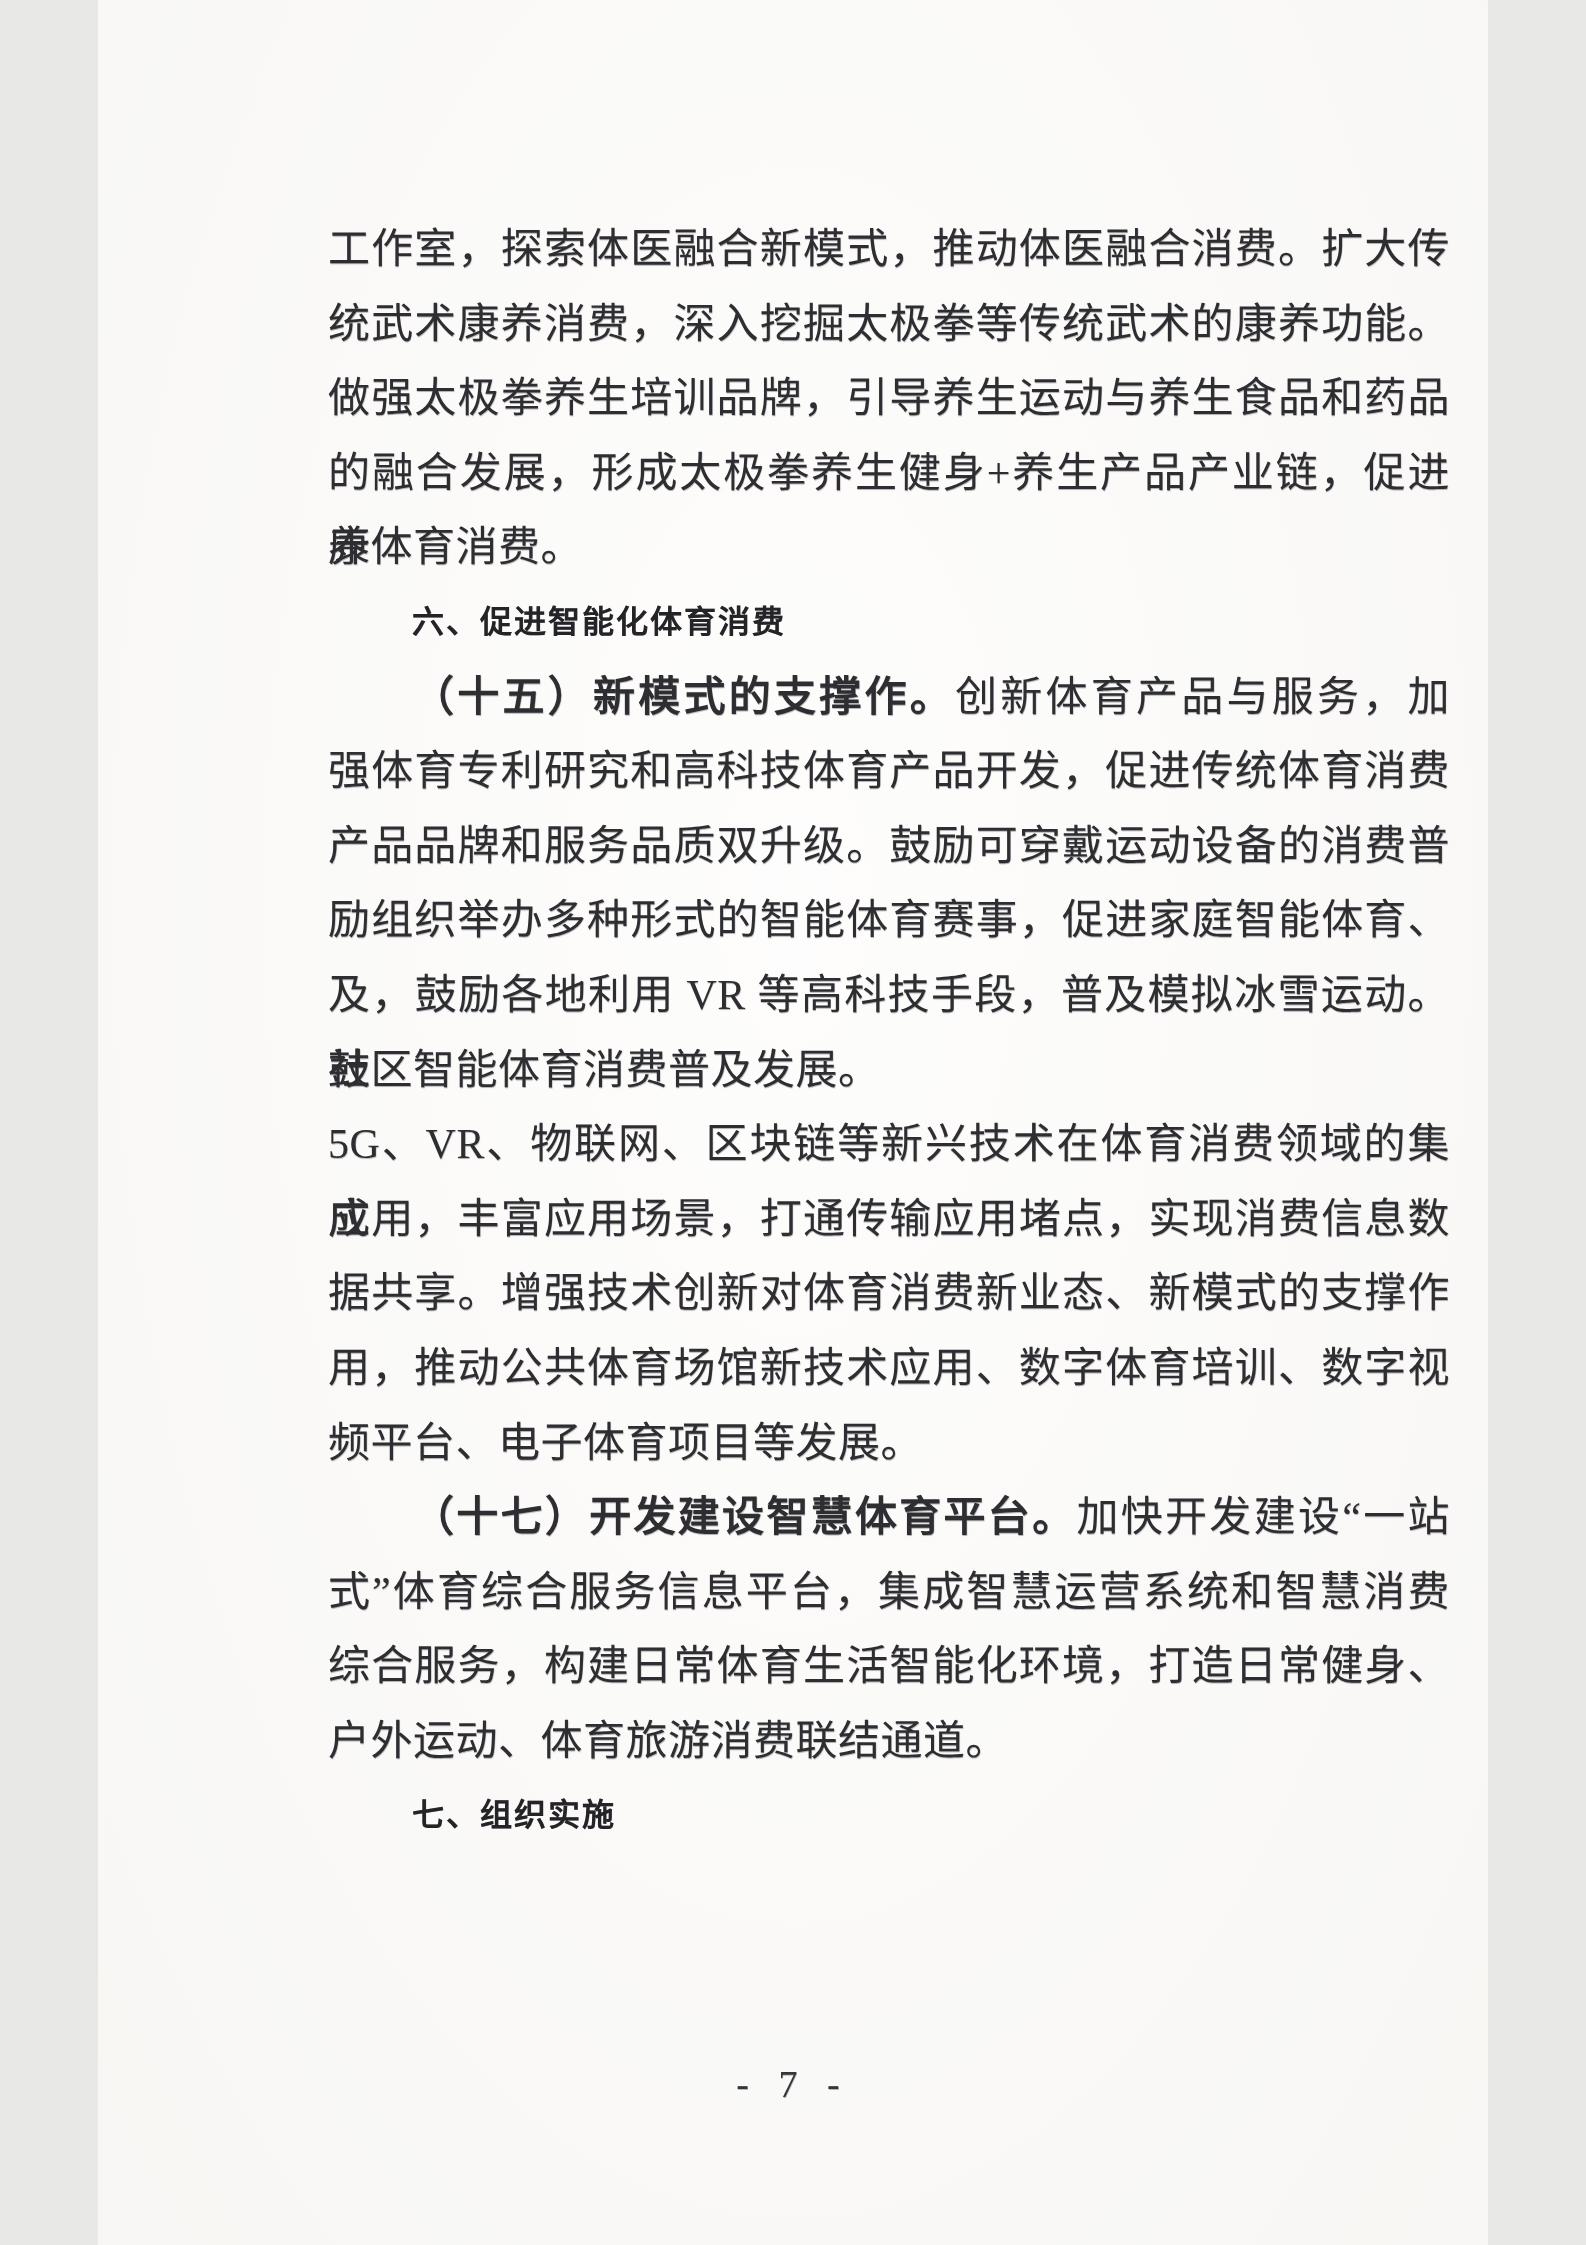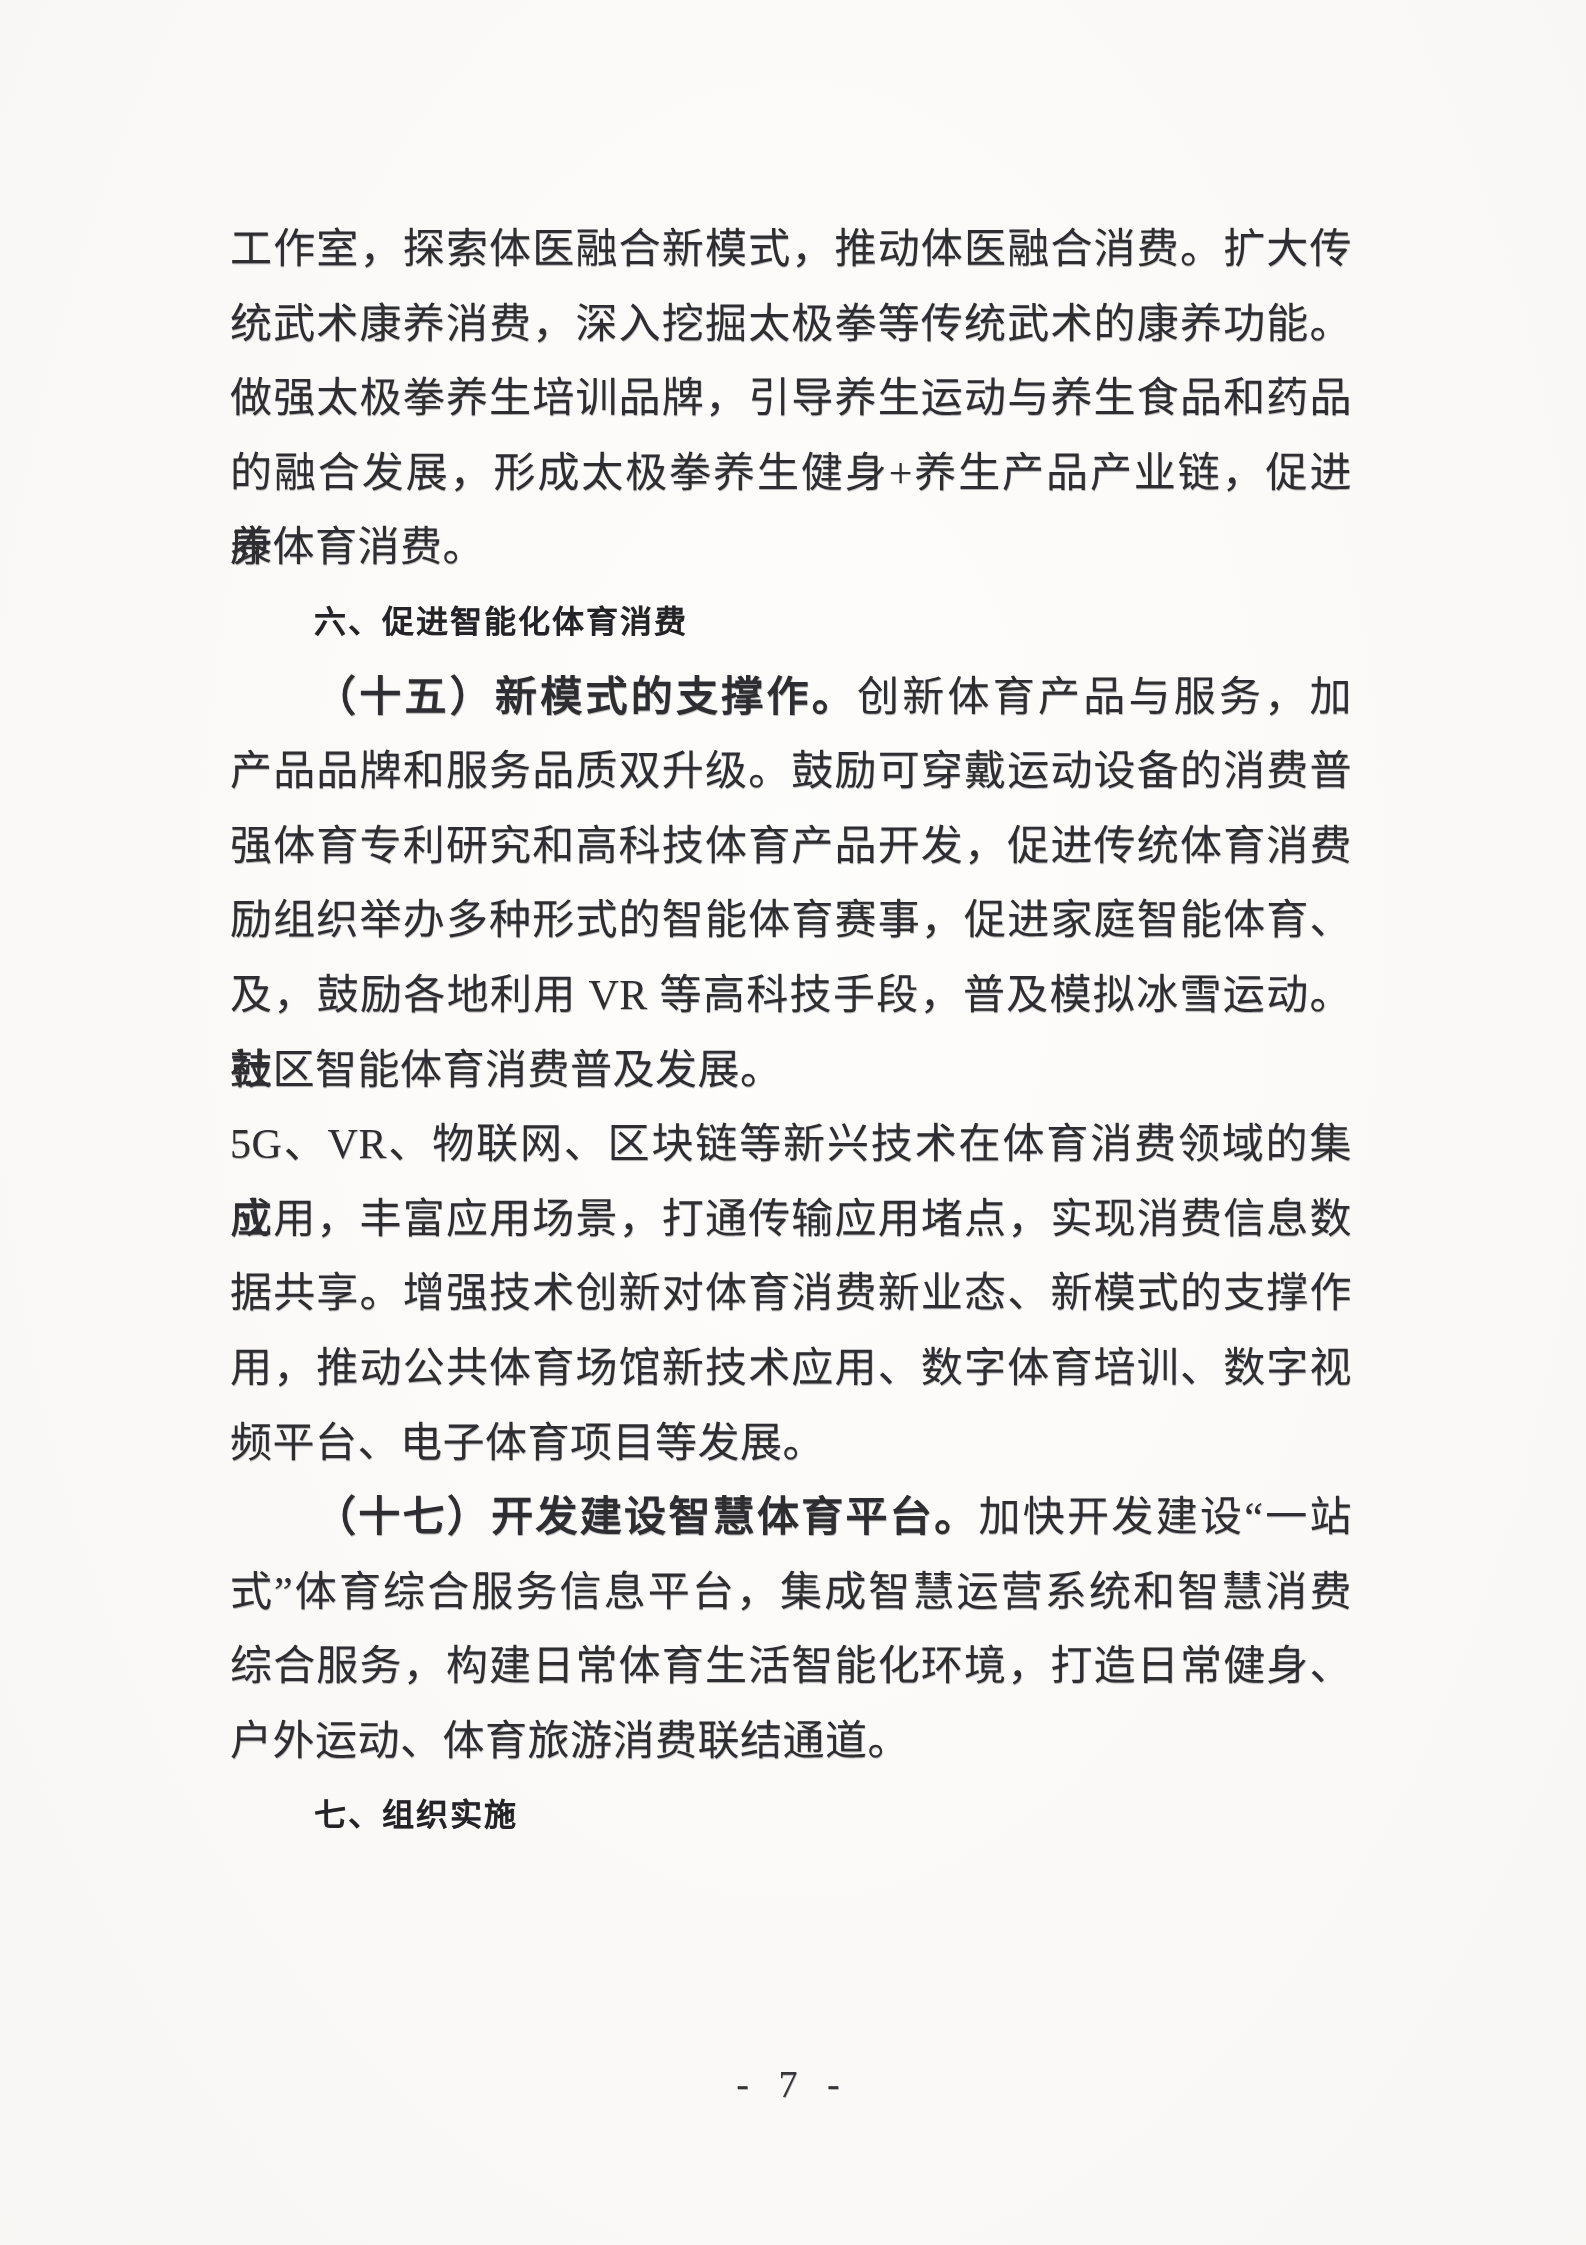--- a/index.html
+++ b/index.html
@@ -2,21 +2,21 @@
 <html lang="zh-CN"><head>
 <meta charset="utf-8">
 <style>
   html, body {
     margin: 0;
     padding: 0;
     background: #e8e8e6;
   }
   .page {
     position: relative;
-    width: 1586px;
+    width: 1390px;
     height: 2245px;
     margin: 0 auto;
     background: #fbfaf8;
     background-image: radial-gradient(ellipse at 50% 40%, rgba(255,255,255,0.6) 0%, rgba(244,243,240,0.5) 100%);
     overflow: hidden;
     font-family: "Liberation Serif", "DejaVu Serif", serif;
     text-decoration: underline;
   }
   .content {
     position: absolute;
@@ -76,22 +76,22 @@
 
 <div class="page">
   <main class="content">
       <div class="line fill"><span class="seg">工作室，探索体医融合新模式，推动体医融合消费。扩大传</span></div>
       <div class="line fill"><span class="seg">统武术康养消费，深入挖掘太极拳等传统武术的康养功能。</span></div>
       <div class="line fill"><span class="seg">做强太极拳养生培训品牌，引导养生运动与养生食品和药品</span></div>
       <div class="line fill"><span class="seg">的融合发展，形成太极拳养生健身+养生产品产业链，促进康</span></div>
       <div class="line"><span class="seg">养体育消费。</span></div>
       <div class="line heading indent"><span class="seg bold">六、促进智能化体育消费</span></div>
       <div class="line indent fill"><span class="seg bold">（十五）新模式的支撑作。</span><span class="seg">创新体育产品与服务，加</span></div>
+      <div class="line fill"><span class="seg">强体育专利研究和高科技体育产品开发，促进传统体育消费</span></div>
       <div class="line fill"><span class="seg">产品品牌和服务品质双升级。鼓励可穿戴运动设备的消费普</span></div>
-      <div class="line fill"><span class="seg">强体育专利研究和高科技体育产品开发，促进传统体育消费</span></div>
       <div class="line fill"><span class="seg">励组织举办多种形式的智能体育赛事，促进家庭智能体育、</span></div>
       <div class="line fill"><span class="seg">及，鼓励各地利用 VR 等高科技手段，普及模拟冰雪运动。鼓</span></div>
       <div class="line"><span class="seg">社区智能体育消费普及发展。</span></div>
       <div class="line fill"><span class="seg">5G、VR、物联网、区块链等新兴技术在体育消费领域的集成</span></div>
       <div class="line fill"><span class="seg">应用，丰富应用场景，打通传输应用堵点，实现消费信息数</span></div>
       <div class="line fill"><span class="seg">据共享。增强技术创新对体育消费新业态、新模式的支撑作</span></div>
       <div class="line fill"><span class="seg">用，推动公共体育场馆新技术应用、数字体育培训、数字视</span></div>
       <div class="line"><span class="seg">频平台、电子体育项目等发展。</span></div>
       <div class="line indent fill"><span class="seg bold">（十七）开发建设智慧体育平台。</span><span class="seg">加快开发建设“一站</span></div>
       <div class="line fill"><span class="seg">式”体育综合服务信息平台，集成智慧运营系统和智慧消费</span></div>

